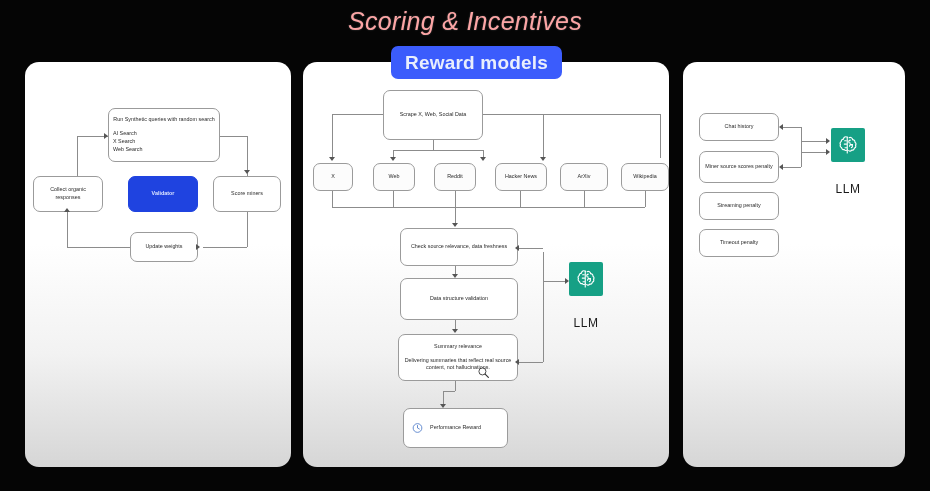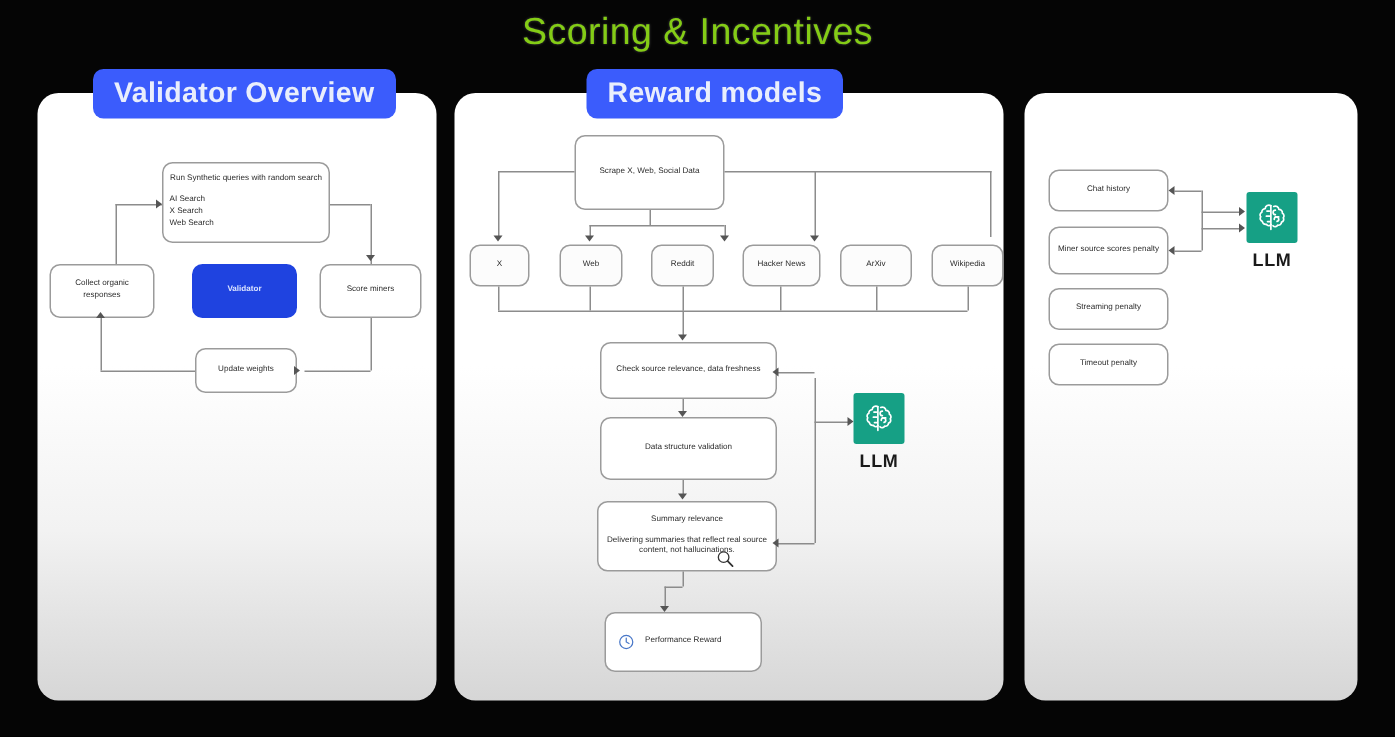--- a/index.html
+++ b/index.html
@@ -3,22 +3,23 @@
 <meta charset="utf-8">
 <style>
   html,body{margin:0;padding:0;background:#000;}
   body{width:930px;height:491px;overflow:hidden;
        font-family:"Liberation Sans","DejaVu Sans",sans-serif;}
   .stage{position:relative;width:930px;height:491px;background:#050505;}
 
   .deck-title{
     position:absolute;left:0;top:0;width:930px;height:42px;
     display:flex;align-items:center;justify-content:center;
-    color:#84cc16;font-size:25px;font-weight:400;letter-spacing:.3px;
+    color:#fca5a5;font-size:25px;font-weight:400;letter-spacing:.3px;
     text-shadow:0 0 2px rgba(255,255,255,.25);
+    font-style:italic;
   }
 
   
   .panel{
     position:absolute;border-radius:14px;
     background:linear-gradient(180deg,#ffffff 0%,#ffffff 45%,#f2f2f2 72%,#d6d6d6 100%);
     overflow:visible;
   }
   .panel-inner{position:absolute;inset:0;border-radius:14px;overflow:hidden;}
 
@@ -53,21 +54,21 @@
   .arr{position:absolute;width:0;height:0;}
   .arr-d{border-left:3px solid transparent;border-right:3px solid transparent;border-top:4px solid #555;}
   .arr-u{border-left:3px solid transparent;border-right:3px solid transparent;border-bottom:4px solid #555;}
   .arr-l{border-top:3px solid transparent;border-bottom:3px solid transparent;border-right:4px solid #555;}
   .arr-r{border-top:3px solid transparent;border-bottom:3px solid transparent;border-left:4px solid #555;}
 
   
   .llm{position:absolute;display:flex;flex-direction:column;align-items:center;}
   .llm-sq{width:34px;height:34px;background:#16a085;border-radius:2px;
           display:flex;align-items:center;justify-content:center;}
-  .llm-lb{margin-top:4px;font-size:12px;font-weight:700;color:#1a1a1a;letter-spacing:.5px;}
+  .llm-lb{margin-top:20px;font-size:12px;font-weight:400;color:#1a1a1a;letter-spacing:.5px;}
 
   .clock{position:absolute;left:8px;top:50%;transform:translateY(-50%);
          width:11px;height:11px;}
 
   .cursor{position:absolute;width:13px;height:13px;z-index:40;}
 </style>
 </head>
 <body>
 
 <div class="stage">
@@ -110,21 +111,20 @@
 
       <div class="ln-v" style="left:222px;top:150px;height:35px;"></div>
       <div class="ln-h" style="left:178px;top:185px;width:44px;"></div>
       <div class="arr arr-r" style="left:171px;top:182px;"></div>
 
       <div class="ln-h" style="left:42px;top:185px;width:63px;"></div>
       <div class="ln-v" style="left:42px;top:150px;height:35px;"></div>
       <div class="arr arr-u" style="left:39px;top:146px;"></div>
     </div>
 
-    <div class="chip" style="left:37px;">Validator Overview</div>
   </div>
 
   <div class="panel" style="left:303px;top:62px;width:366px;height:405px;">
     <div class="panel-inner">
 
       <div class="node" style="left:80px;top:28px;width:100px;height:50px;">
         <span>Scrape X, Web, Social Data</span>
       </div>
 
       <div class="ln-h" style="left:29px;top:52px;width:51px;"></div>

